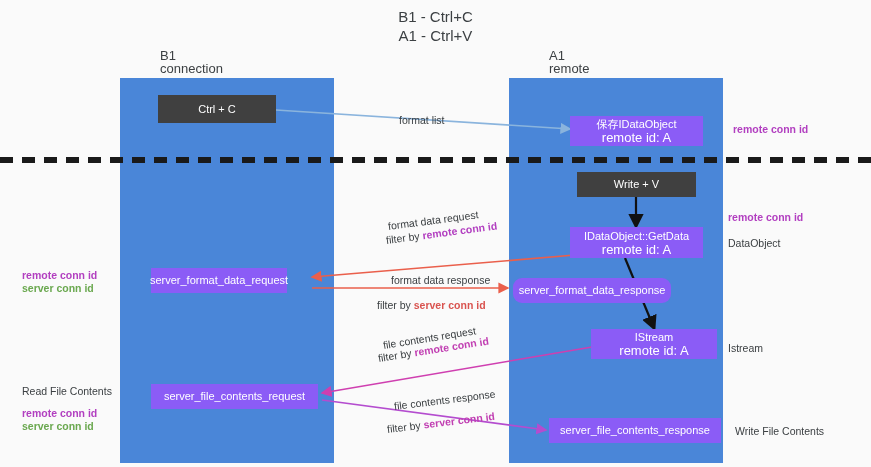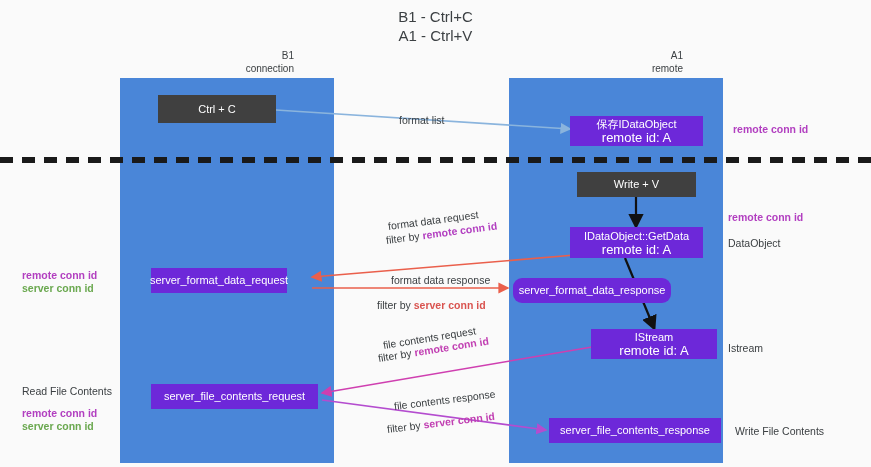--- a/index.html
+++ b/index.html
@@ -18,34 +18,34 @@
 
   
   .abs{position:absolute;white-space:nowrap;}
 
   
   .title{
     font-size:15px;color:#3c4043;text-align:center;
     left:0;width:871px;
   }
   .colhead{
-    font-size:10px;color:#3c4043;text-align:right;line-height:13px;
+    font-size:13px;color:#3c4043;text-align:left;line-height:13px;
   }
 
   
   .node{
     position:absolute;
     display:flex;flex-direction:column;
     align-items:center;justify-content:center;
     color:#ffffff;font-size:11px;line-height:13px;
     text-align:center;box-sizing:border-box;
   }
   .node .l2{font-size:13px;}
   .green{background:#404040;}
-  .orange{background:#6d28d9;}
+  .orange{background:#8b5cf6;}
 
   
   .elabel{font-size:10.5px;color:#3c4043;}
   .elabel .k{font-weight:bold;}
   .k.purple{color:#b23fc0;}
   .k.magenta{color:#c13fb2;}
   .k.red{color:#d9534f;}
 
   .rot-a{transform:rotate(-7.5deg);transform-origin:left center;}
   .rot-b{transform:rotate(-9deg);transform-origin:left center;}

